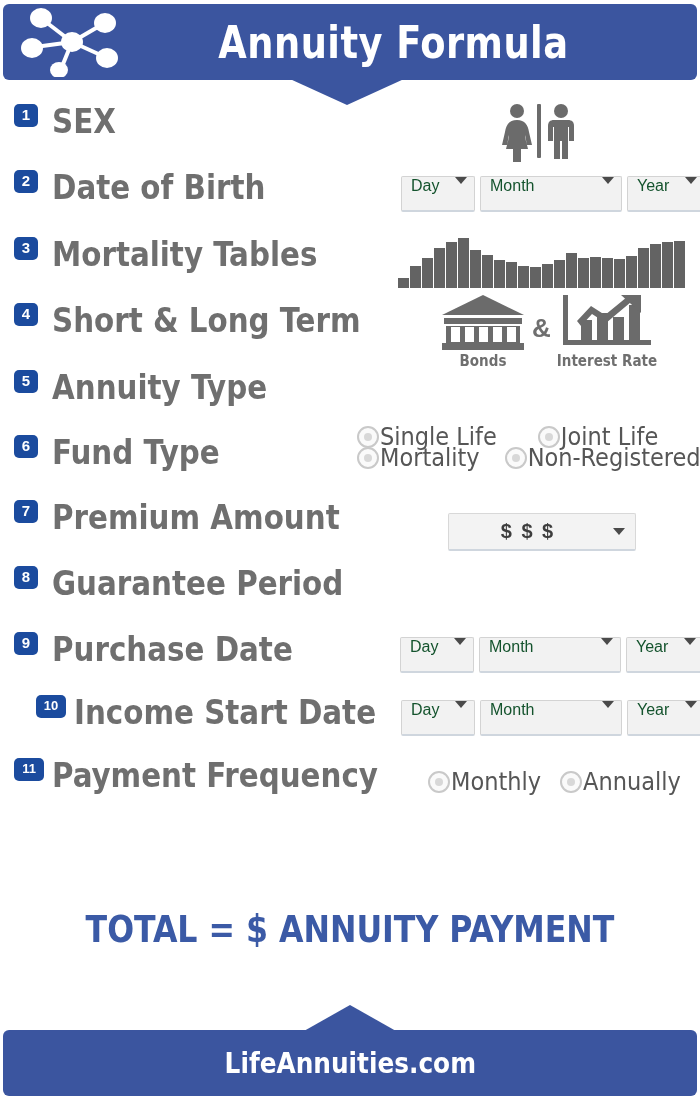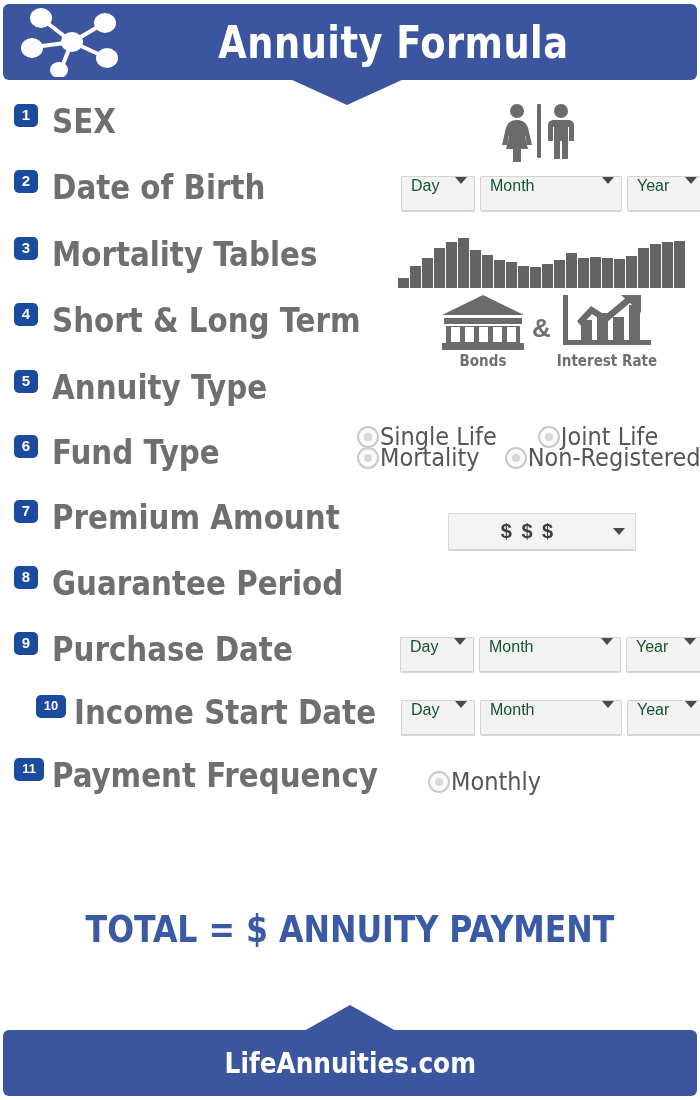--- a/index.html
+++ b/index.html
@@ -400,20 +400,24 @@
     </div>
 
     <div class="row" style="height:63px;">
       <span class="badge wide">11</span>
       <span class="rlabel" style="margin-left:8px;">Payment Frequency</span>
       <div class="control radios" style="left:428px; top:9px; gap:19px;">
         <div class="radio-item">
           <span class="radio-dot"></span>
           <span class="radio-label">Monthly</span>
         </div>
+        <div class="radio-item">
+          <span class="radio-dot"></span>
+          <span class="radio-label">Annually</span>
+        </div>
       </div>
     </div>
 
   </div>
 
   <div class="total">TOTAL = $ ANNUITY PAYMENT</div>
 
   <div class="footer-notch"></div>
   <div class="footer">
     <span class="footer-text">LifeAnnuities.com</span>

